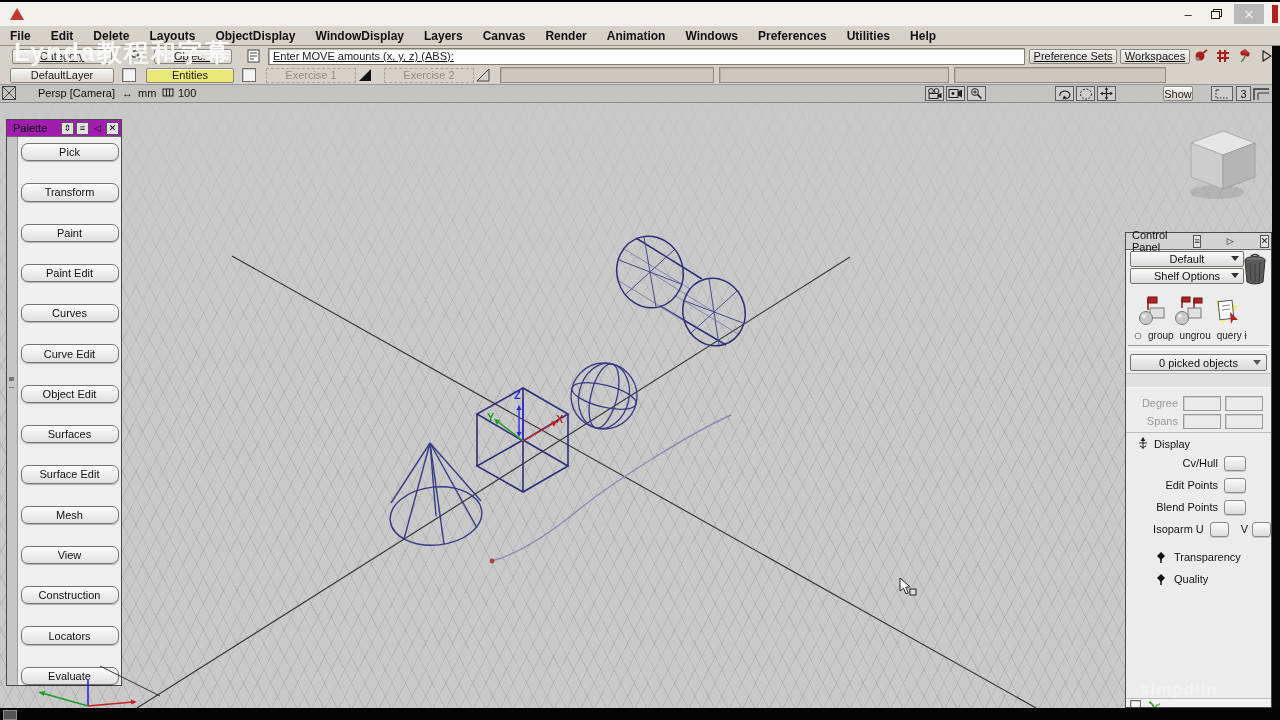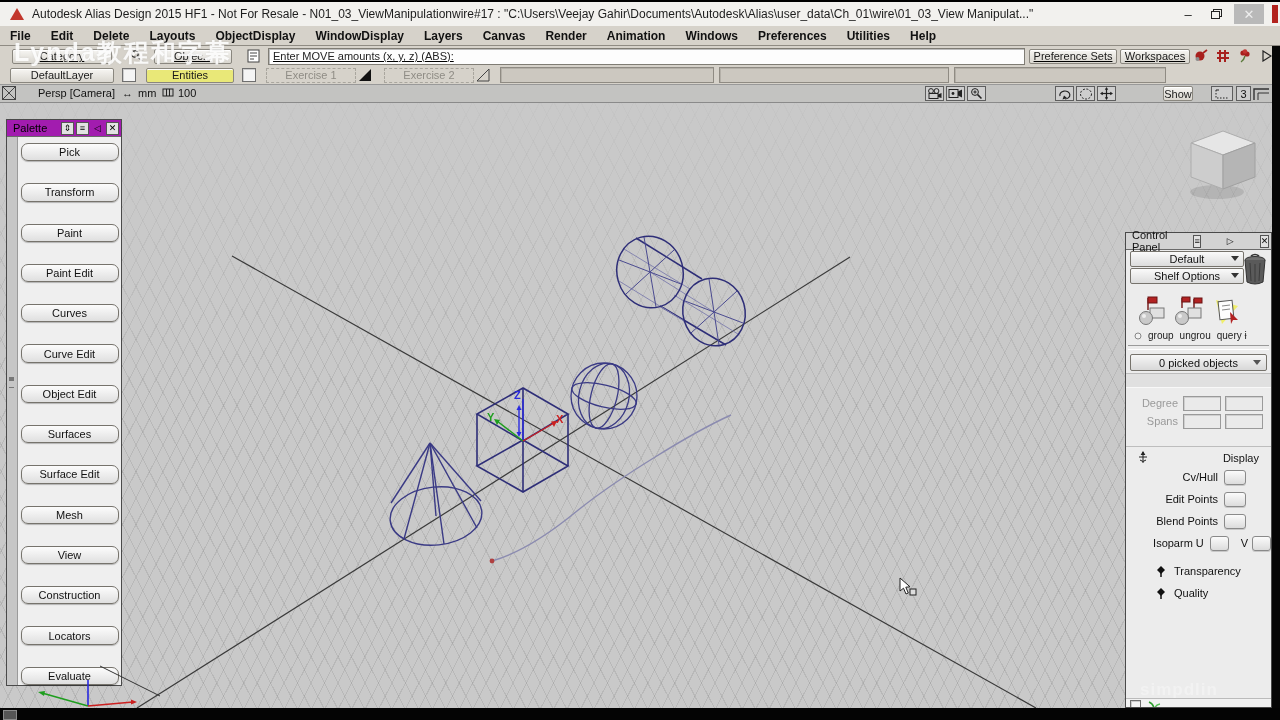--- a/index.html
+++ b/index.html
@@ -90,22 +90,22 @@
   .picked-btn{height:15px;margin:2px 4px;border:1px solid #76736c;border-radius:2px;
               background:linear-gradient(#f6f6f6,#d8d8d8);display:flex;align-items:center;
               justify-content:center;position:relative;}
   .picked-btn .tri-down{position:absolute;right:5px;top:5px;border-top-color:#555;}
   .cp-recess{height:13px;margin:2px 0;background:#e0e0e0;border-top:1px solid #bdbdbd;
              border-bottom:1px solid #f8f8f8;}
   .cp-numrow{display:flex;align-items:center;height:18px;}
   .cp-numrow .lbl{width:52px;text-align:right;color:#9a9a9a;margin-right:5px;}
   .numfield{width:36px;height:13px;background:#eaeaea;border:1px solid #9a9a9a;
             box-shadow:inset 1px 1px 0 #cfcfcf;margin-right:4px;}
-  .disp-header{display:flex;align-items:center;gap:6px;padding:4px 12px 2px 12px;
-               border-top:1px solid #bdbdbd;margin-top:16px;justify-content:space-between;}
+  .disp-header{display:flex;align-items:center;gap:6px;padding:4px 4px 2px 12px;
+               border-top:1px solid #bdbdbd;margin-top:2px;}
   .disp-row{display:flex;align-items:center;height:22px;}
   .disp-row .lbl{width:92px;text-align:right;margin-right:6px;}
   .chk{width:20px;height:13px;border:1px solid #8a8a8a;border-radius:3px;
        background:linear-gradient(#fbfbfb,#dcdcdc);box-shadow:0 1px 0 rgba(0,0,0,.15);}
   .exp-row{display:flex;align-items:center;gap:8px;padding-left:30px;height:22px;}
   .cp-bottom-cut{position:absolute;left:0;bottom:0;width:100%;height:9px;overflow:hidden;
                  background:#f2f2f2;border-top:1px solid #bbb;display:flex;align-items:flex-start;
                  gap:6px;padding:1px 0 0 4px;box-sizing:border-box;}
 
   
@@ -119,21 +119,20 @@
               background:#555;}
   .viewcube{left:1185px;top:126px;z-index:5;}
   .cursor{left:898px;top:577px;z-index:30;}
   .scene{left:0;top:0;z-index:2;}
 </style>
 </head>
 <body>
 
 <div class="abs titlebar">
   <span class="app-logo"></span>
-  <span class="title-text">Autodesk Alias Design 2015 HF1 - Not For Resale   - N01_03_ViewManipulationwire#17 : "C:\Users\Veejay Gahir\Documents\Autodesk\Alias\user_data\Ch_01\wire\01_03_View Manipulat..."</span>
   <div class="win-controls">
     <span class="win-btn">–</span>
     <span class="win-btn">
       <svg width="11" height="10">
           <rect x="2.5" y="0.5" width="8" height="7" fill="none" stroke="#222"></rect>
           <rect x="0.5" y="2.5" width="8" height="7" fill="#f2f1ee" stroke="#222"></rect>
         </svg>
     </span>
     <span class="win-btn close">✕</span>
     <span class="rec-mark"></span>

